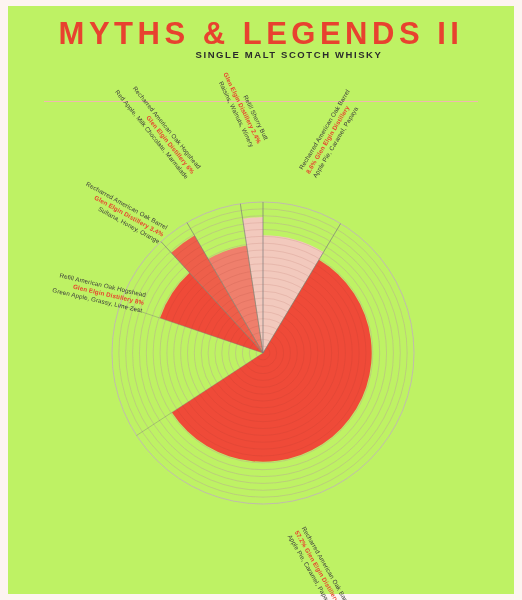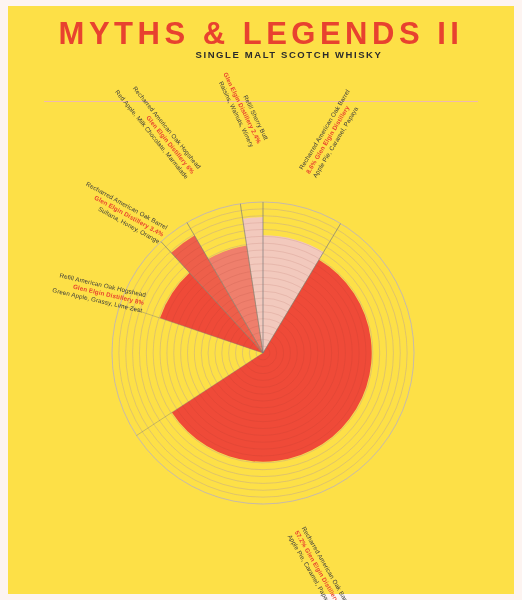--- a/index.html
+++ b/index.html
@@ -20,21 +20,21 @@
     height: 600px;
     background: #fdf4f1;
     box-sizing: border-box;
   }
   #card {
     position: absolute;
     left: 8px;
     top: 6px;
     width: 506px;
     height: 588px;
-    background: #fde047;
+    background: #bef264;
     box-sizing: border-box;
   }
 
   
   #title {
     position: absolute;
     left: 0;
     top: 10px;
     width: 506px;
     text-align: center;

